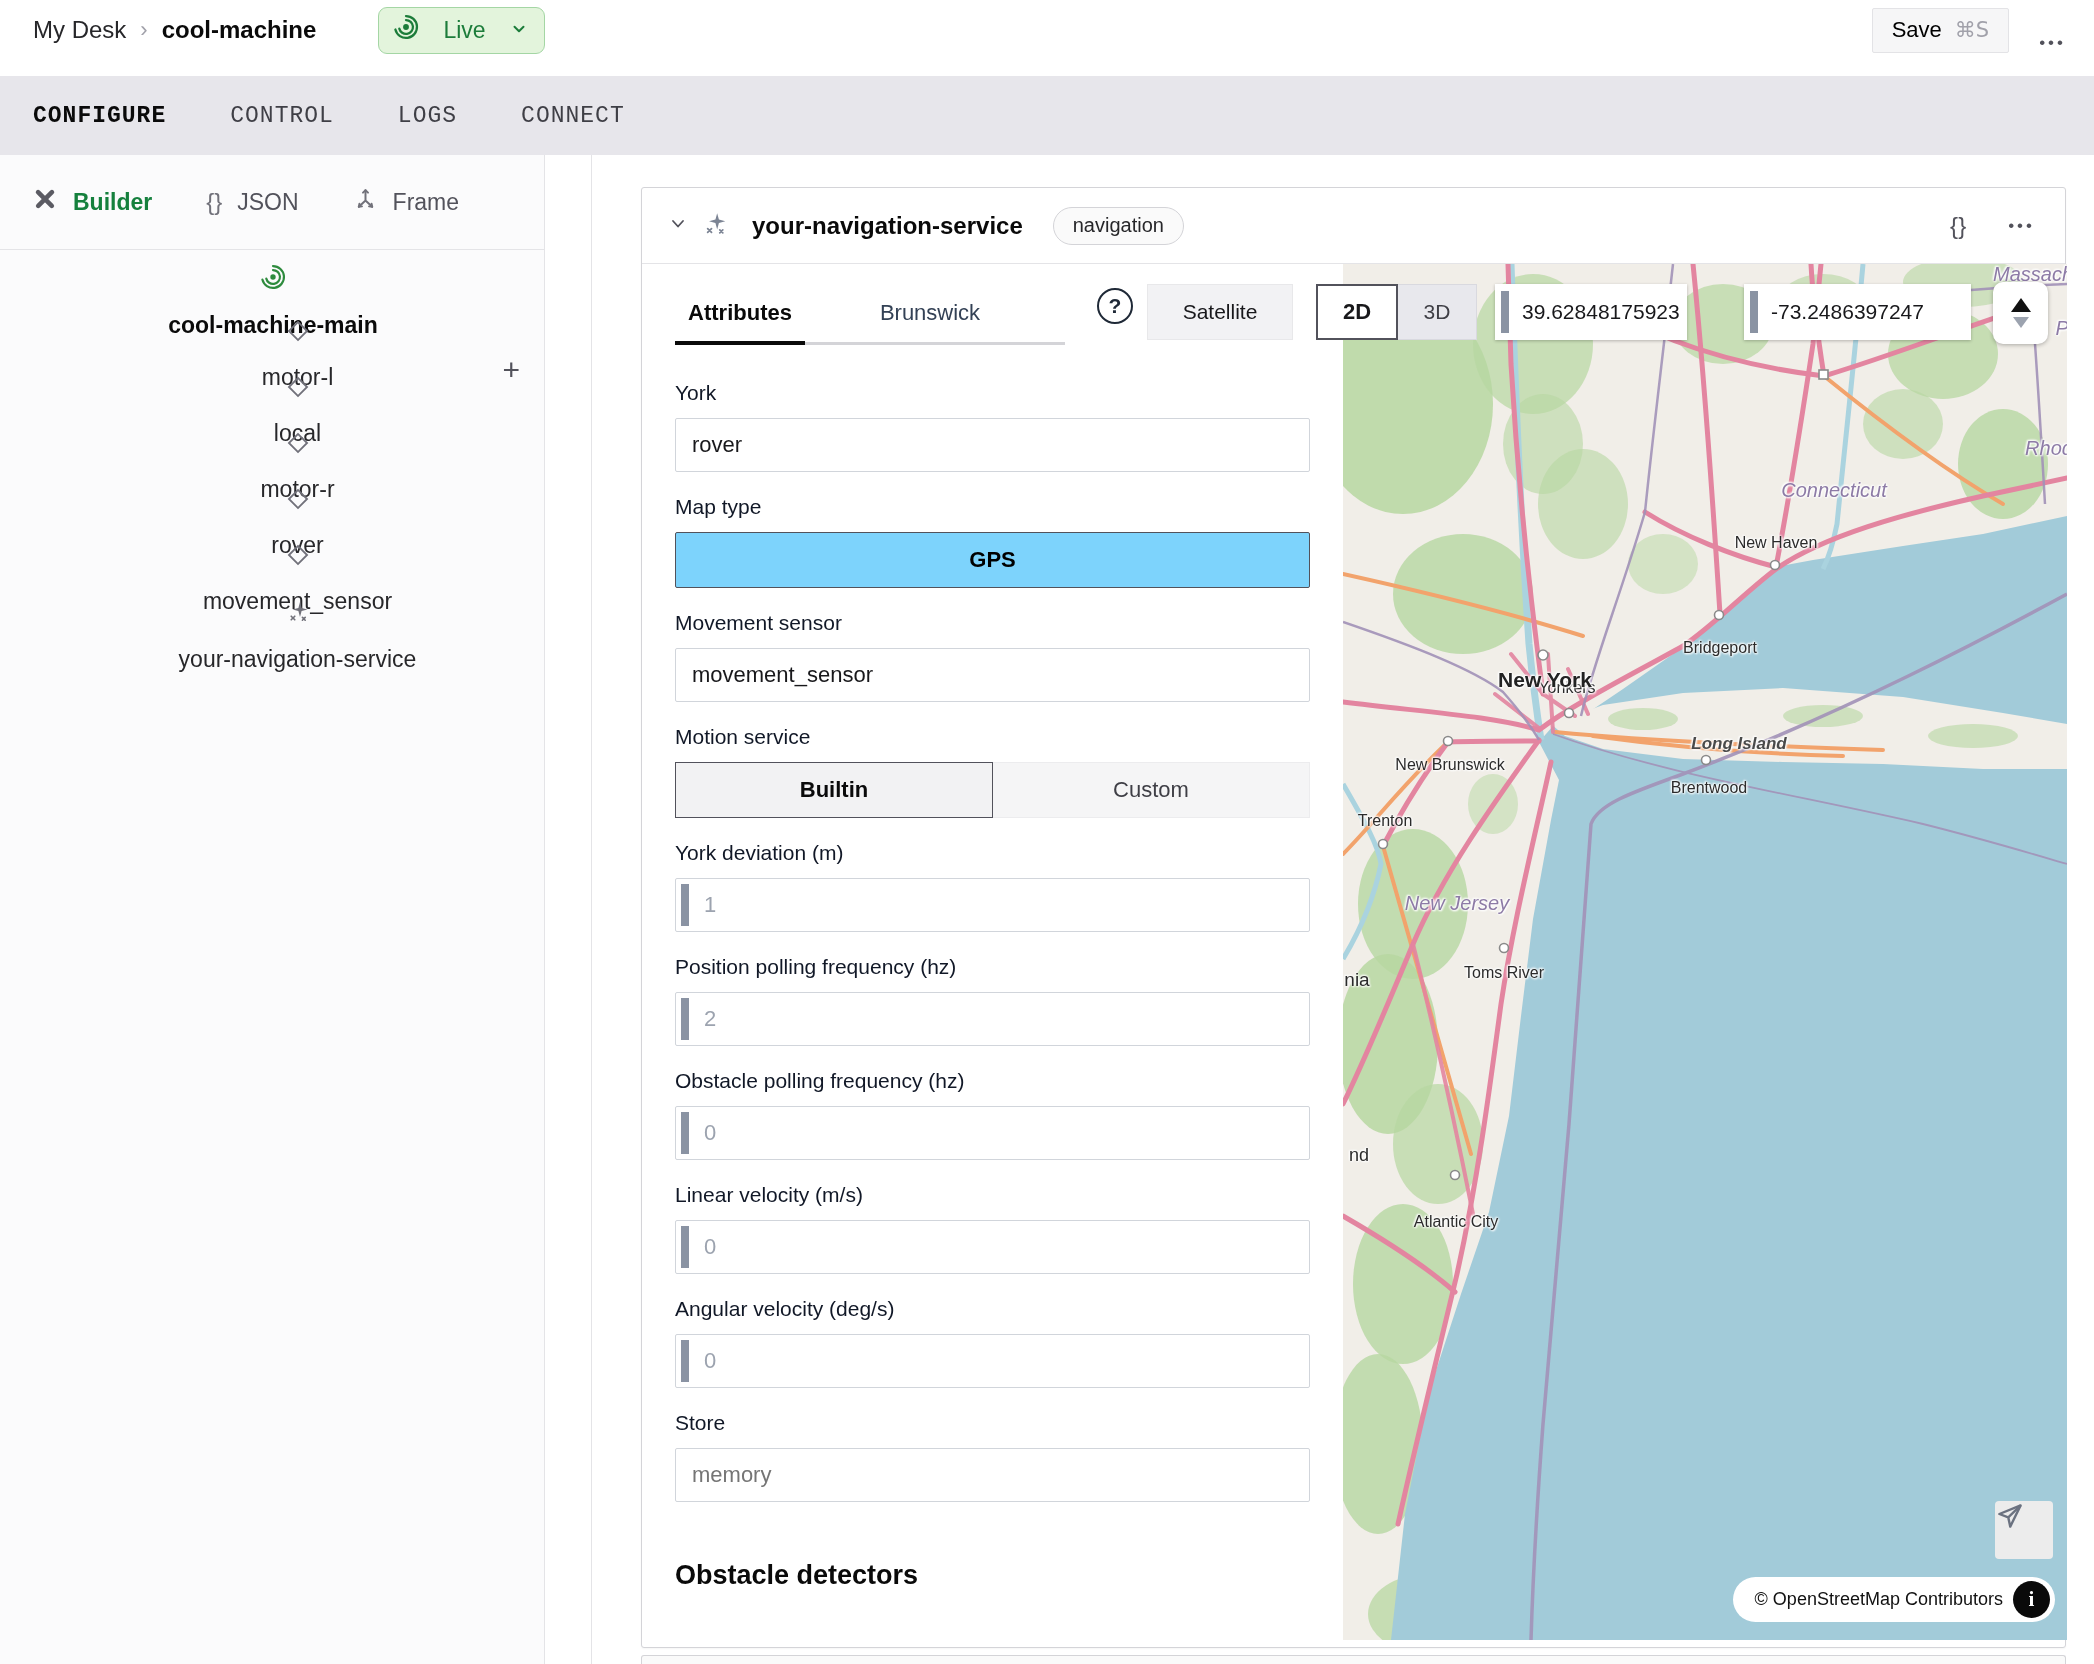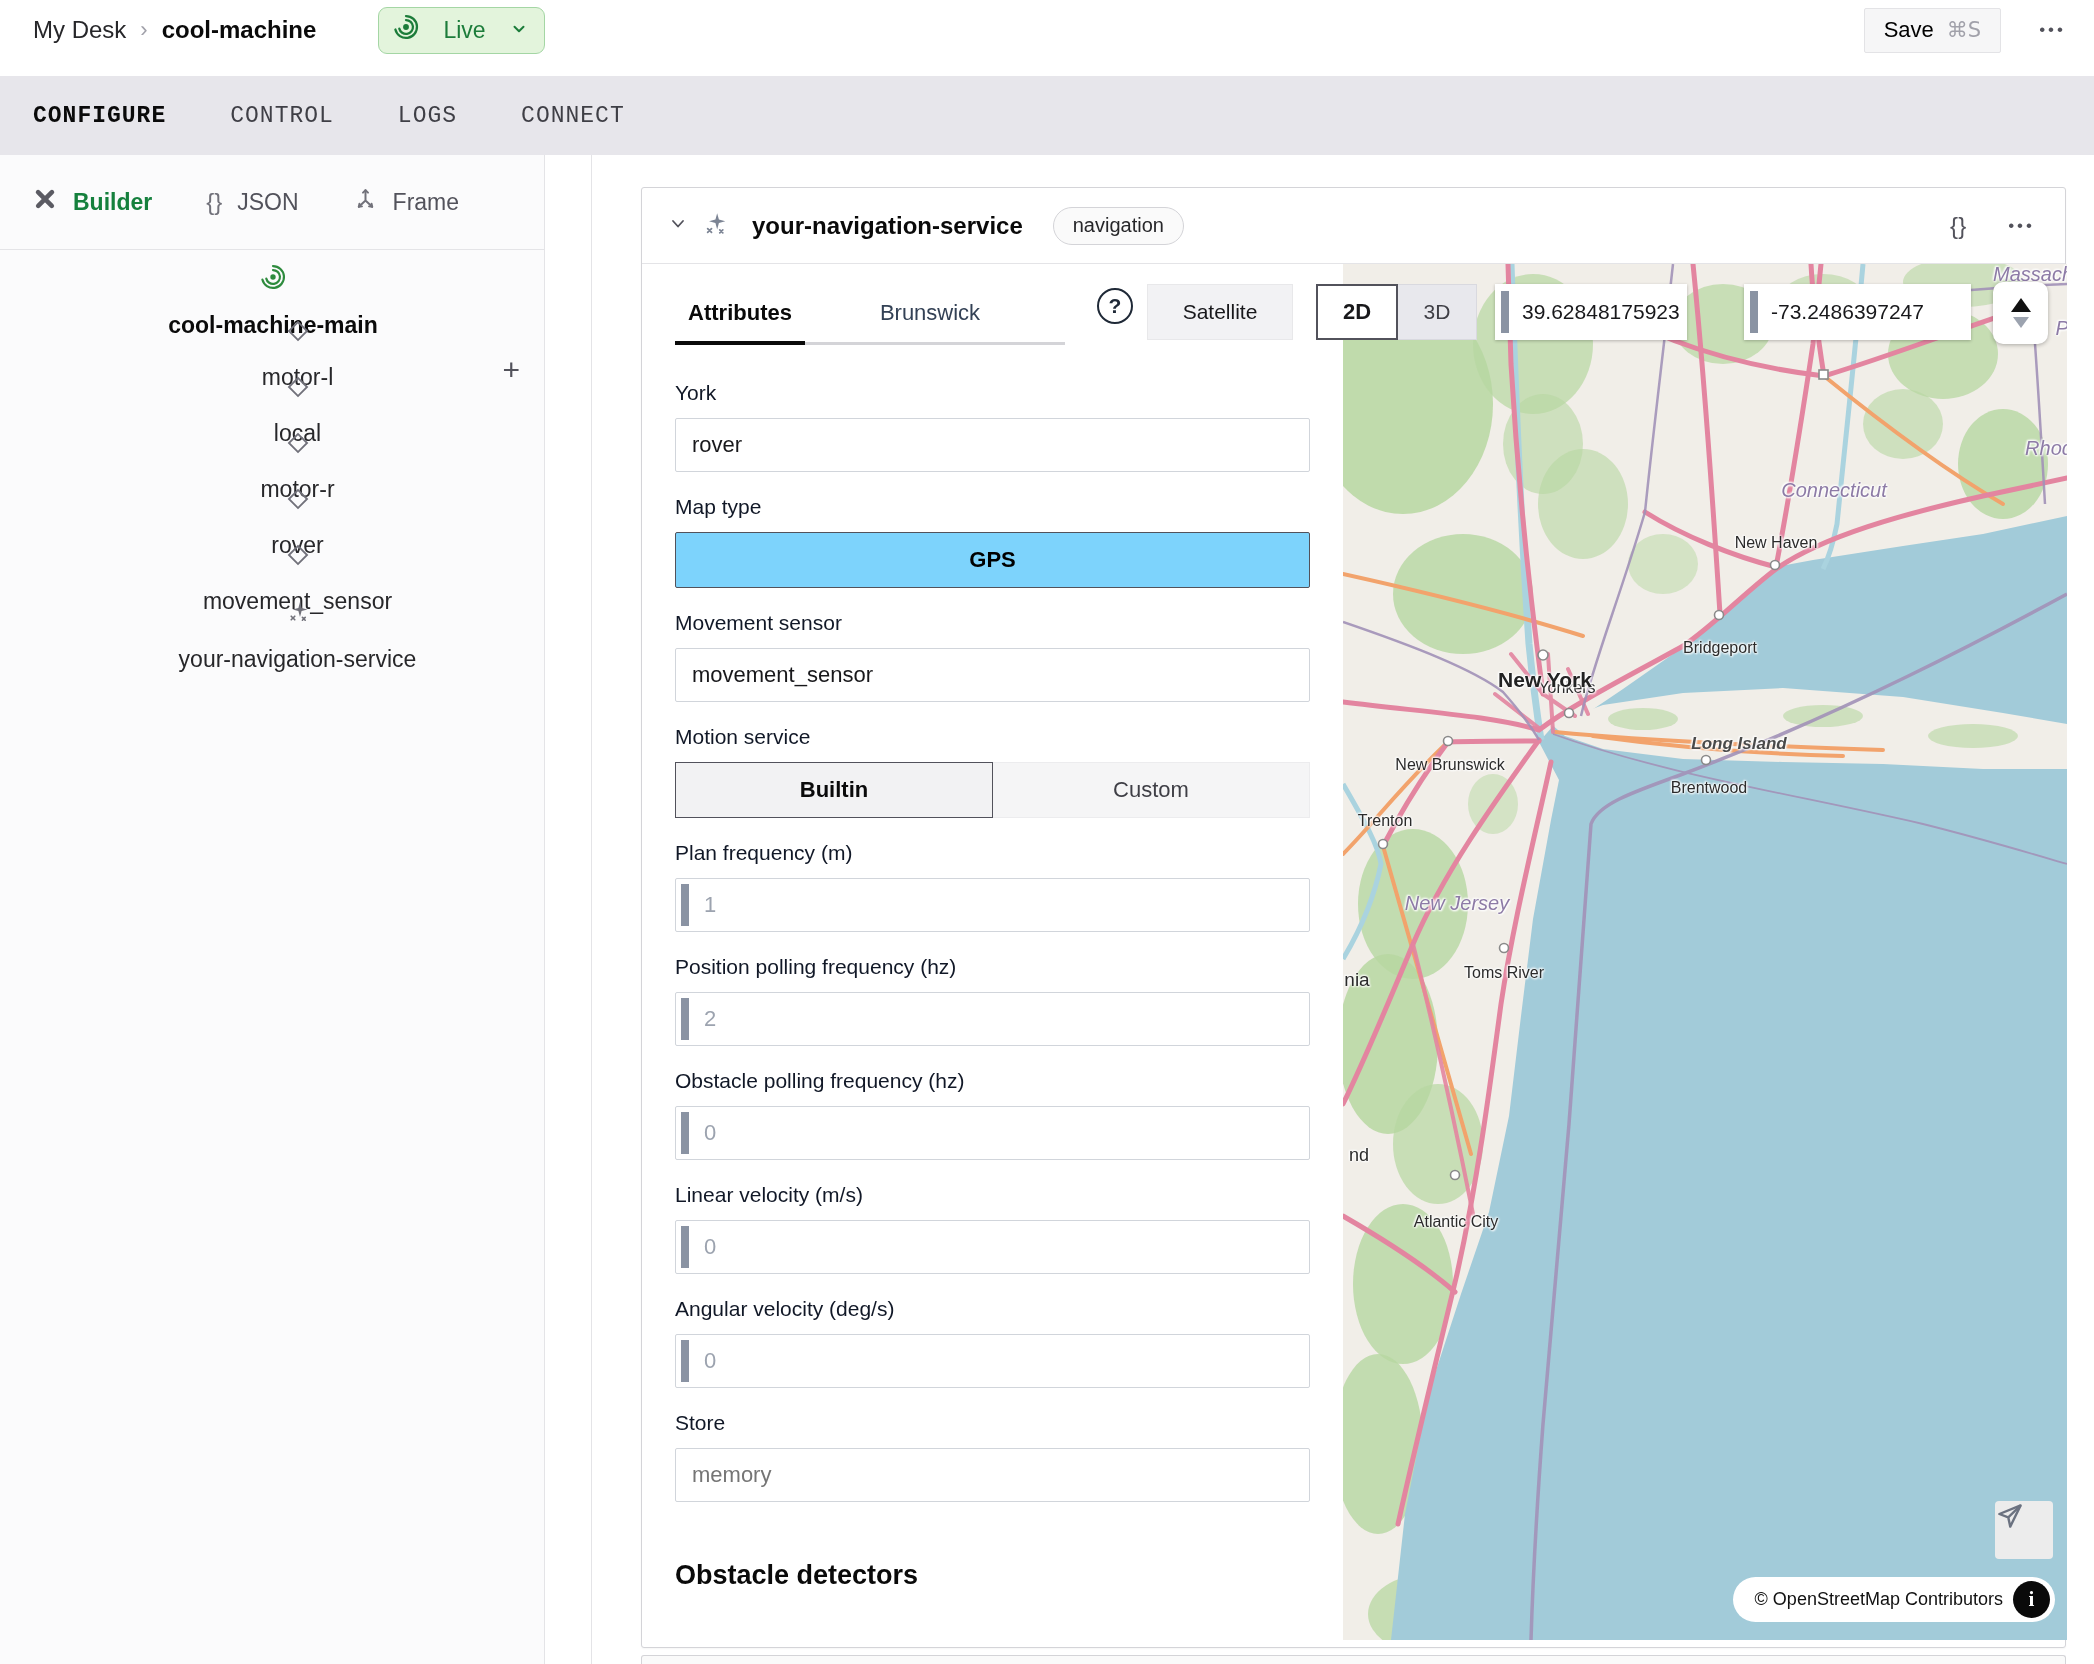--- a/index.html
+++ b/index.html
@@ -9,21 +9,21 @@
 
   
   .app-header { position:absolute; left:0; top:0; width:100%; height:76px;
     display:flex; align-items:center; padding:0 28px 16px 33px; background:#fff; }
   .crumb { font-size:24px; color:#27272a; }
   .crumb-sep { color:#a1a1aa; margin:0 14px; font-size:22px; }
   .crumb-current { font-weight:700; font-size:24px; color:#0a0a0a; }
   .live-badge { margin-left:62px; height:47px; display:flex; align-items:center; gap:24px;
     padding:0 16px 0 14px; background:#e3f4dc; border:1.5px solid #a4d6a4; border-radius:9px;
     color:#1c7c3a; font-size:23px; cursor:pointer; }
-  .header-right { margin-left:auto; display:flex; align-items:center; gap:38px; }
+  .header-right { margin-left:auto; display:flex; align-items:flex-end; gap:30px; }
   .save-btn { height:45px; padding:0 19px; background:#f6f6f7; border:1px solid #e3e3e6;
     border-radius:2px; display:flex; align-items:center; gap:13px; font-size:22px; cursor:pointer; }
   .save-shortcut { color:#a1a1aa; font-size:21px; font-family:"DejaVu Sans", sans-serif; }
   .dots { color:#52525b; font-size:17px; letter-spacing:3px; cursor:pointer; }
 
   
   .tabbar { position:absolute; left:0; top:76px; width:100%; height:79px; background:#e7e6eb;
     display:flex; align-items:center; gap:64px; padding-left:33px;
     font-family:"Liberation Mono", monospace; font-size:23px; color:#3f3f46; }
   .tabbar .tab { cursor:pointer; letter-spacing:1px; }
@@ -309,21 +309,21 @@
 
           <div class="field">
             <label>Motion service</label>
             <div class="segmented">
               <div class="seg on">Builtin</div>
               <div class="seg off">Custom</div>
             </div>
           </div>
 
           <div class="field">
-            <label>Plan frequency (m)</label>
+            <label>York deviation (m)</label>
             <div class="tin barred"><input value="1" style=""></div>
           </div>
 
           <div class="field">
             <label>Position polling frequency (hz)</label>
             <div class="tin barred"><input value="2" style=""></div>
           </div>
 
           <div class="field">
             <label>Obstacle polling frequency (hz)</label>

